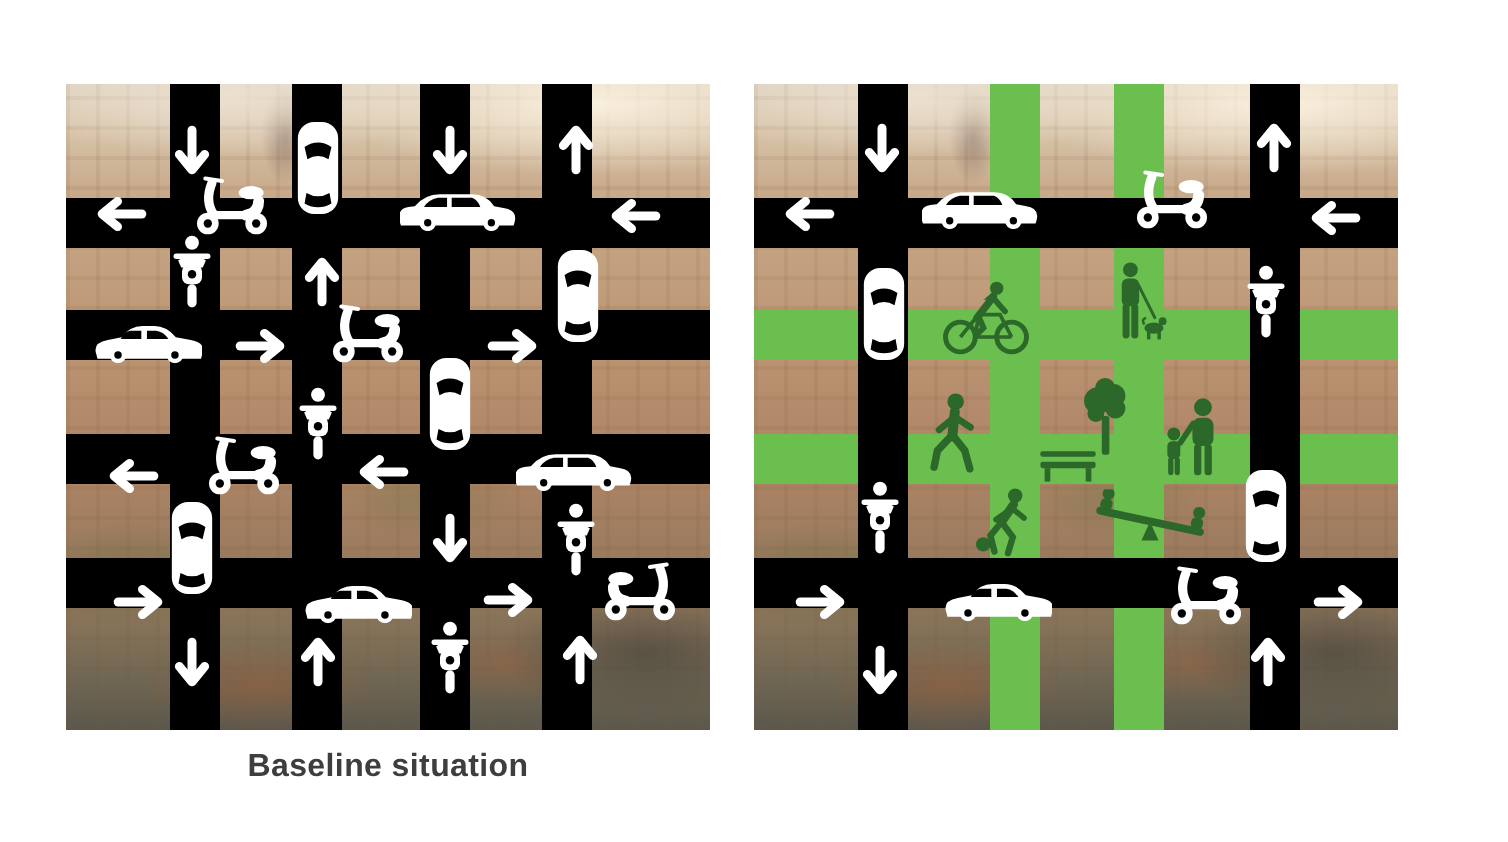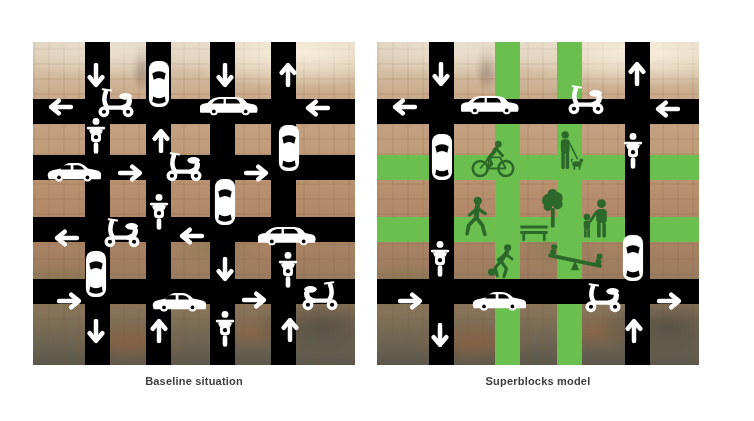--- a/index.html
+++ b/index.html
@@ -33,21 +33,21 @@
       linear-gradient(180deg,#ded2c0 0%,#d8c5ab 7%,#c9ab8c 16%,#c3a180 27%,#bc9572 40%,#b28a6a 52%,#a88263 63%,#997a5e 74%,#857258 84%,#6d6552 93%,#5c574c 100%);
   }
   .street{position:absolute}
   .street.v{top:0;bottom:0;width:25px}
   .street.h{left:0;right:0;height:25px}
   .street.black{background:var(--street-black)}
   .street.green{background:var(--street-green)}
   .icon{position:absolute;overflow:visible;pointer-events:none}
   .white-icon{color:var(--icon-white)}
   .green-icon{color:var(--icon-green)}
-  .caption{margin:10px 0 0;text-align:center;font-weight:bold;font-size:11px;
+  .caption{margin:10px 0 0;text-align:center;font-weight:bold;font-size:16px;
            letter-spacing:.2px;color:var(--caption)}
   .symlib{position:absolute;width:0;height:0;overflow:hidden}
 </style>
 </head>
 <body>
 
 <svg class="symlib" aria-hidden="true" xmlns="http://www.w3.org/2000/svg">
   <defs>
     <symbol id="sym-arrow" viewBox="0 0 40 56">
       <g fill="none" stroke="currentColor" stroke-width="10" stroke-linecap="round" stroke-linejoin="round">
@@ -376,15 +376,14 @@
         <svg viewBox="0 0 40 56" class="icon white-icon" style="width: 18px; height: 26px; left: 292px; top: 259px; transform: translate(-50%, -50%) rotate(-90deg);">
           <use href="#sym-arrow" xlink:href="#sym-arrow"></use>
         </svg>
         <svg viewBox="0 0 40 56" class="icon white-icon" style="width: 18px; height: 26px; left: 63px; top: 293px; transform: translate(-50%, -50%);">
           <use href="#sym-arrow" xlink:href="#sym-arrow"></use>
         </svg>
         <svg viewBox="0 0 40 56" class="icon white-icon" style="width: 18px; height: 26px; left: 257px; top: 289px; transform: translate(-50%, -50%) rotate(180deg);">
           <use href="#sym-arrow" xlink:href="#sym-arrow"></use>
         </svg>
       </div>
-    <h2 class="caption">Superblocks model</h2>
   </section>
 </div>
 
 </body></html>

